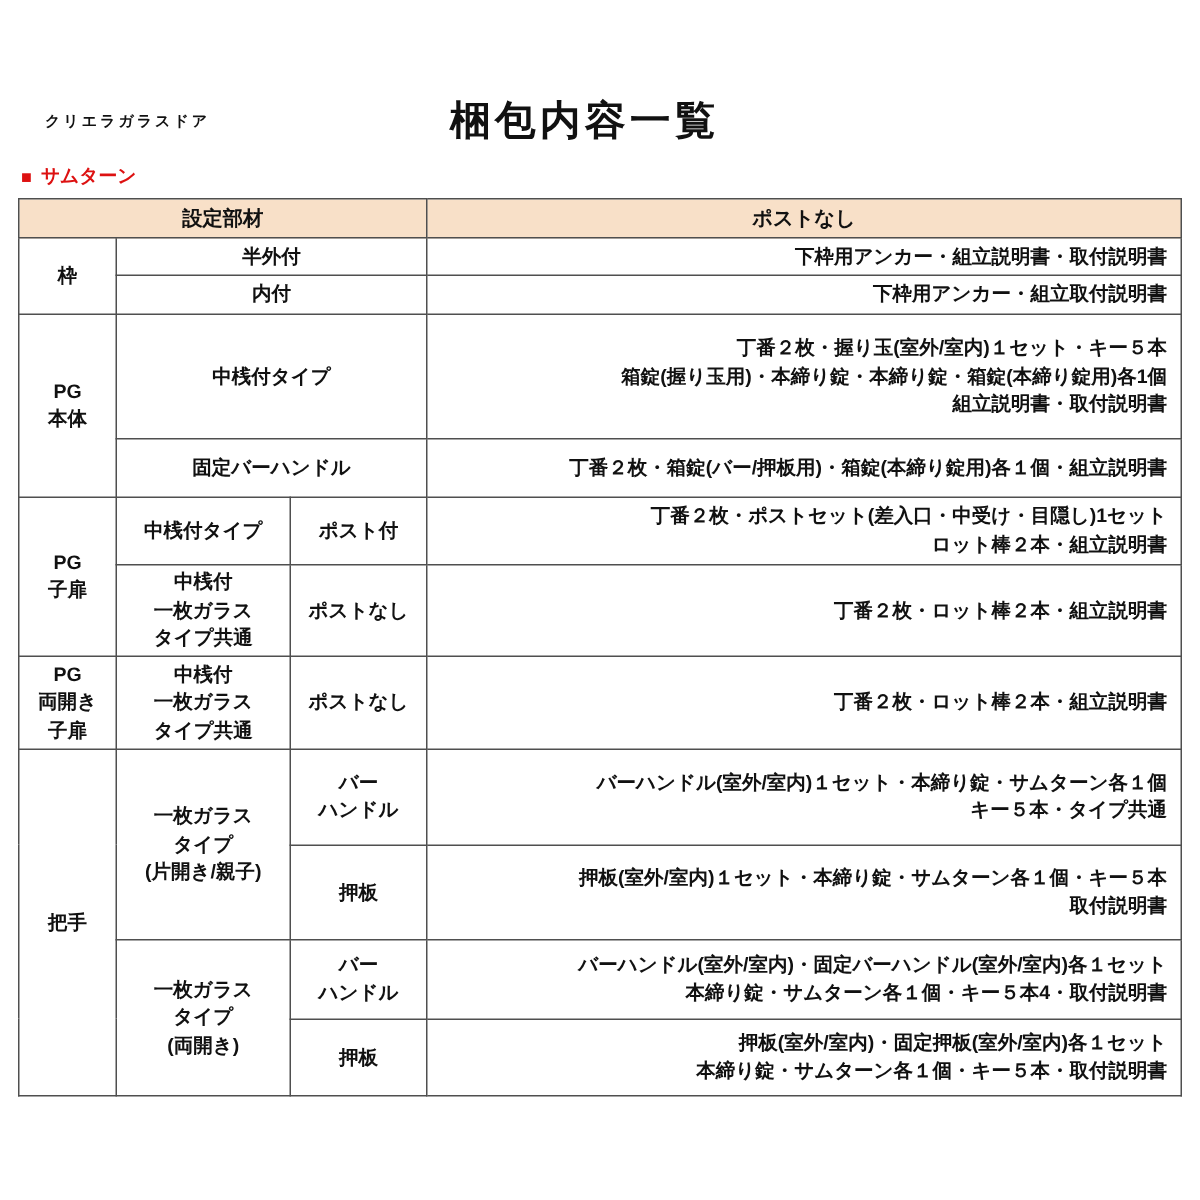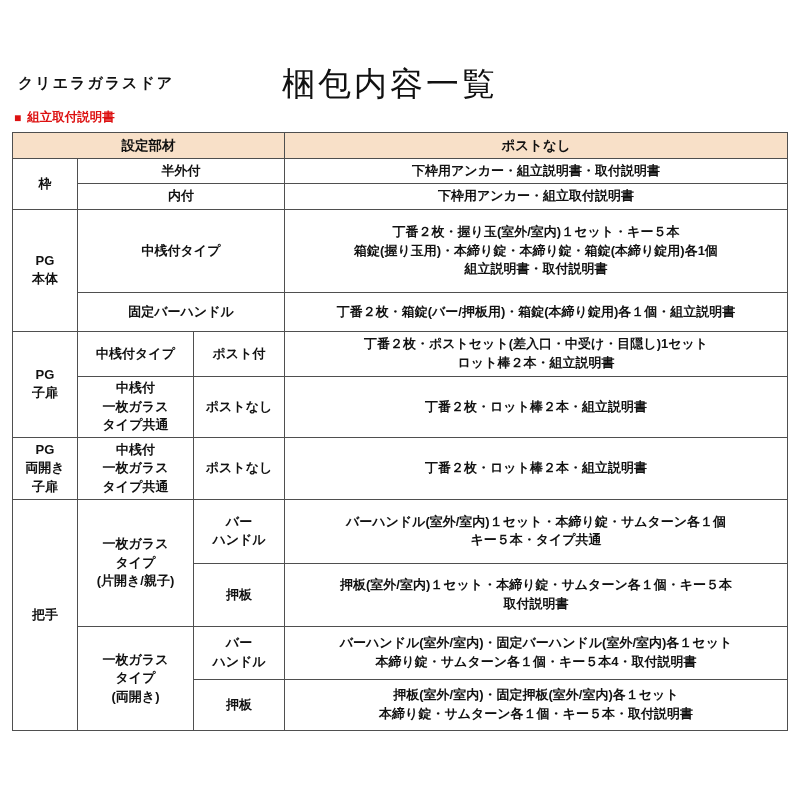--- a/index.html
+++ b/index.html
@@ -8,26 +8,26 @@
     --border-col:#4f4f4f;
     --ink:#111111;
   }
   html,body{margin:0;padding:0;}
   body{
     width:800px;height:800px;position:relative;background:#ffffff;
     font-family:"Liberation Sans","DejaVu Sans",sans-serif;
     color:var(--ink);
   }
   .product-name{
-    position:absolute;left:18px;top:74px;
-    font-size:15px;font-weight:bold;letter-spacing:2px;
+    position:absolute;left:30px;top:74px;
+    font-size:10px;font-weight:bold;letter-spacing:2px;
   }
   .page-title{
     position:absolute;left:390px;top:62px;transform:translateX(-50%);
-    font-size:33px;font-weight:normal;letter-spacing:3px;white-space:nowrap;
+    font-size:27px;font-weight:bold;letter-spacing:3px;white-space:nowrap;
   }
   .legend{
     position:absolute;left:14px;top:109px;
     font-size:12.5px;font-weight:bold;color:var(--accent-red);
     display:flex;align-items:center;gap:6px;
   }
   .legend .sq{font-size:12px;line-height:1;}
   table.pack{
     position:absolute;left:12px;top:132px;width:776px;
     border-collapse:collapse;table-layout:fixed;
@@ -36,30 +36,30 @@
     border:1px solid var(--border-col);
     font-weight:bold;font-size:13px;line-height:1.42;
     vertical-align:middle;white-space:pre-line;
     padding:2px 4px;color:var(--ink);margin-left:21px;
   }
   .pack th{
     background:var(--header-bg);text-align:center;
     font-size:13.5px;height:21px;padding:1px 4px;
   }
   .pack td.c{text-align:center;}
-  .pack td.content{text-align:center;padding:3px 9px;}
+  .pack td.content{text-align:right;padding:3px 9px;}
 </style>
 </head>
 <body>
 
 <div class="product-name">クリエラガラスドア</div>
 <div class="page-title">梱包内容一覧</div>
 <div class="legend">
   <span class="sq">■</span>
-  <span>組立取付説明書</span>
+  <span>サムターン</span>
 </div>
 
 <table class="pack">
   <colgroup>
     <col style="width:65px">
       <col style="width:116px">
       <col style="width:91px">
       <col>
   </colgroup>
   <tbody>

